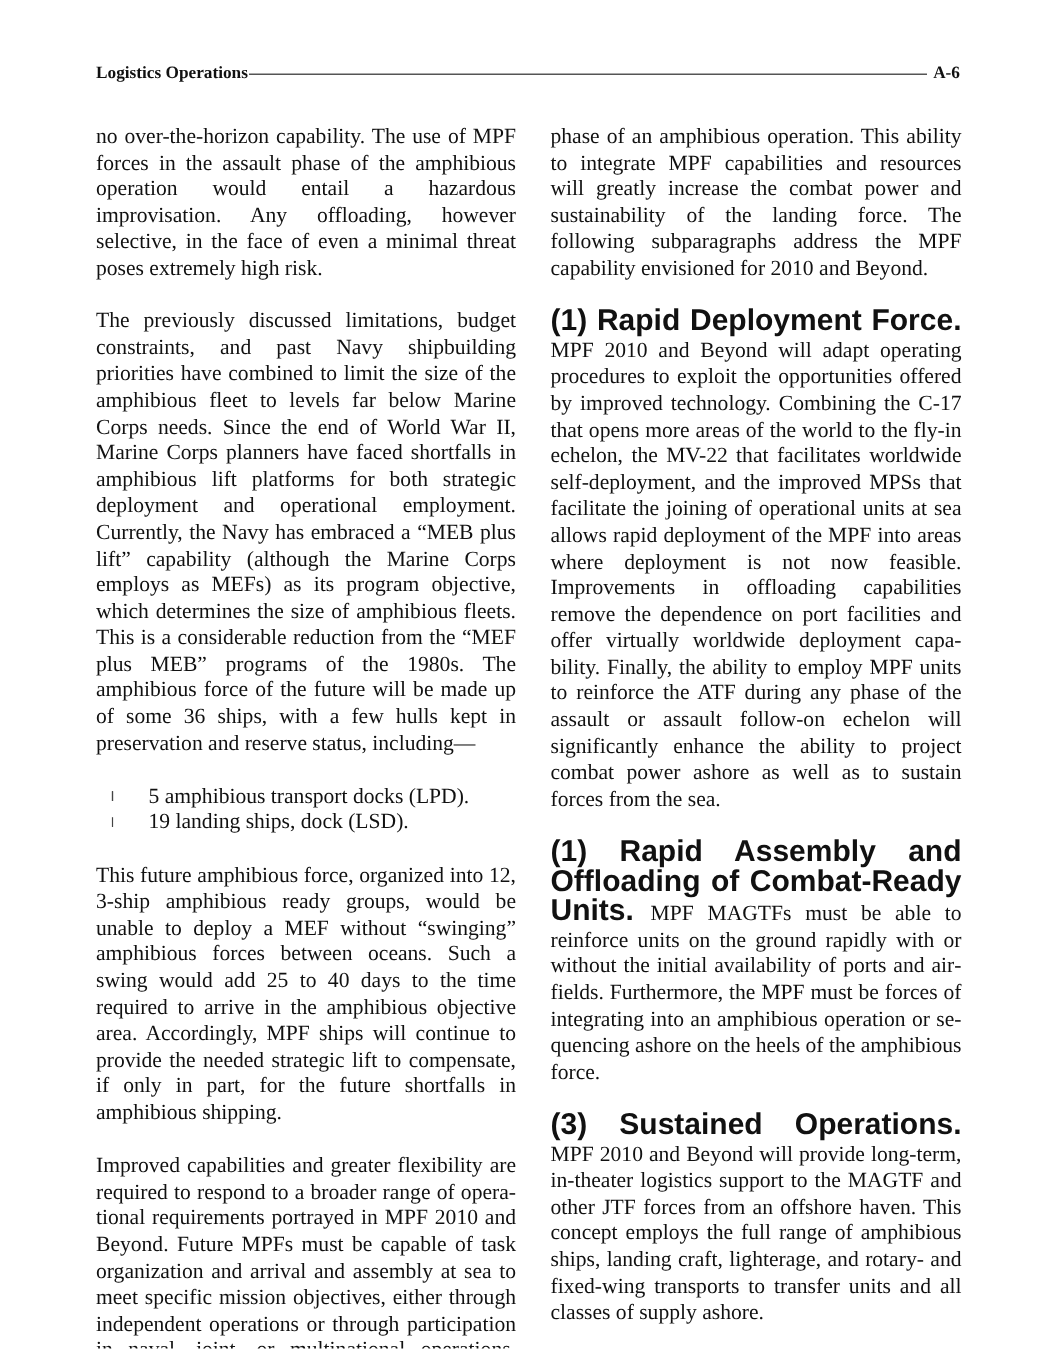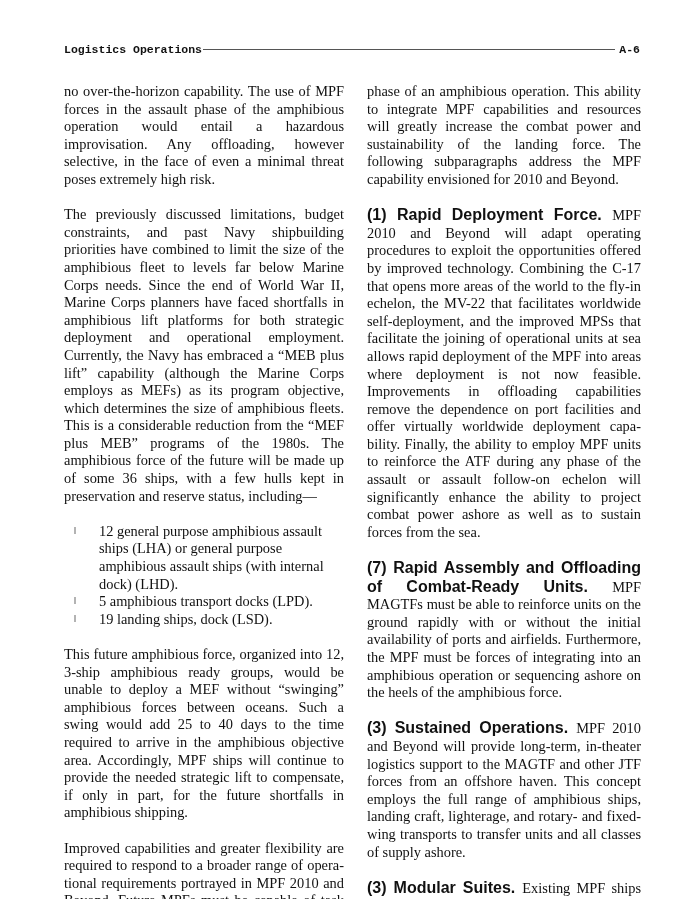--- a/index.html
+++ b/index.html
@@ -1,31 +1,31 @@
 <!DOCTYPE html>
 <html><head>
   <meta charset="utf-8">
   <style>
     html, body { margin: 0; padding: 0; background: #ffffff; }
     body { width: 695px; height: 899px; position: relative; overflow: hidden; color: #111; }
     .header {
       position: absolute; left: 64px; top: 41px; width: 576px; height: 16px;
       display: flex; align-items: center;
-      font-family: Liberation Mono, monospace; font-weight: bold; font-size: 11.5px;
+      font-family: Liberation Serif, serif; font-weight: bold; font-size: 11.5px;
     }
     .header .rule { flex: 1; height: 0; border-top: 1px solid #555; margin: 0 4px 0 1px; }
     .col {
       position: absolute; top: 83px;
       font-family: "Liberation Serif", serif; font-size: 14.4px; line-height: 17.6px;
       text-align: justify; hyphens: manual;
     }
     .col.left { left: 64px; width: 280px; }
     .col.right { left: 367px; width: 274px; }
     p { margin: 0 0 17.6px 0; }
-    .head { font-family: "Liberation Sans", sans-serif; font-weight: bold; font-size: 16px; }
+    .head { font-family: "Liberation Sans", sans-serif; font-weight: bold; font-size: 20px; }
     ul.bullets { list-style: none; margin: 0 0 17.6px 0; padding: 0; }
     ul.bullets li { position: relative; padding-left: 35px; text-align: left; }
     ul.bullets li .bullet-mark {
       position: absolute; left: 10px; top: 0; font-family: "Liberation Sans", sans-serif;
       font-size: 9px; color: #444;
     }
   </style>
 </head>
 <body>
 
@@ -34,21 +34,20 @@
   <span class="rule"></span>
   <span>A-6</span>
 </div>
 
 <div class="col left">
   <p>no over-the-horizon capability. The use of MPF forces in the assault phase of the amphibious operation would entail a hazardous improvisation. Any offloading, however selective, in the face of even a minimal threat poses extremely high risk.</p>
   <p>The previously discussed limitations, budget con­straints, and past Navy shipbuilding priorities have combined to limit the size of the amphibious fleet to levels far below Marine Corps needs. Since the end of World War II, Marine Corps planners have faced shortfalls in amphibious lift platforms for both strategic deployment and oper­ational employment. Currently, the Navy has em­braced a “MEB plus lift” capability (although the Marine Corps employs as MEFs) as its program objective, which determines the size of amphibi­ous fleets. This is a considerable reduction from the “MEF plus MEB” programs of the 1980s. The amphibious force of the future will be made up of some 36 ships, with a few hulls kept in preserva­tion and reserve status, including—</p>
   <ul class="bullets">
     <li>
       <span class="bullet-mark">l</span>
-      <span>12 general purpose amphibious assault ships (LHA) or general purpose amphibious as­sault ships (with internal dock) (LHD).</span>
     </li>
     <li>
       <span class="bullet-mark">l</span>
       <span>5 amphibious transport docks (LPD).</span>
     </li>
     <li>
       <span class="bullet-mark">l</span>
       <span>19 landing ships, dock (LSD).</span>
     </li>
   </ul>
@@ -56,21 +55,21 @@
   <p>Improved capabilities and greater flexibility are required to respond to a broader range of opera­tional requirements portrayed in MPF 2010 and Beyond. Future MPFs must be capable of task or­ganization and arrival and assembly at sea to meet specific mission objectives, either through inde­pendent operations or through participation in na­val, joint, or multinational operations. Although MPFs will have no forcible entry capability, they will be able to reinforce the ATF in the assault</p>
 </div>
 
 <div class="col right">
   <p>phase of an amphibious operation. This ability to integrate MPF capabilities and resources will greatly increase the combat power and sustain­ability of the landing force. The following sub­paragraphs address the MPF capability envisioned for 2010 and Beyond.</p>
   <p>
     <span class="head">(1) Rapid Deployment Force. </span>
     <span>MPF 2010 and Beyond will adapt operating procedures to exploit the opportunities offered by improved technolo­gy. Combining the C-17 that opens more areas of the world to the fly-in echelon, the MV-22 that fa­cilitates worldwide self-deployment, and the im­proved MPSs that facilitate the joining of operational units at sea allows rapid deployment of the MPF into areas where deployment is not now feasible. Improvements in offloading capa­bilities remove the dependence on port facilities and offer virtually worldwide deployment capa­bility. Finally, the ability to employ MPF units to reinforce the ATF during any phase of the assault or assault follow-on echelon will significantly en­hance the ability to project combat power ashore as well as to sustain forces from the sea.</span>
   </p>
   <p>
-    <span class="head">(7) Rapid Assembly and Offloading of Combat-Ready Units. </span>
+    <span class="head">(1) Rapid Assembly and Offloading of Combat-Ready Units. </span>
     <span>MPF MAGTFs must be able to reinforce units on the ground rapidly with or without the initial availability of ports and air­fields. Furthermore, the MPF must be forces of integrating into an amphibious operation or se­quencing ashore on the heels of the amphibious force.</span>
   </p>
   <p>
     <span class="head">(3) Sustained Operations. </span>
     <span>MPF 2010 and Be­yond will provide long-term, in-theater logistics support to the MAGTF and other JTF forces from an offshore haven. This concept employs the full range of amphibious ships, landing craft, lighter­age, and rotary- and fixed-wing transports to transfer units and all classes of supply ashore.</span>
   </p>
   <p>
     <span class="head">(3) Modular Suites. </span>
     <span>Existing MPF ships contain billeting, messing, and sanitation facili­ties for the ship’s company, naval command team, and contractor maintenance force. The survey, liaison, and reconnaissance party and offload preparation party are accommodated on a surge basis. MPF 2010 and Beyond envisions an</span>
   </p>

